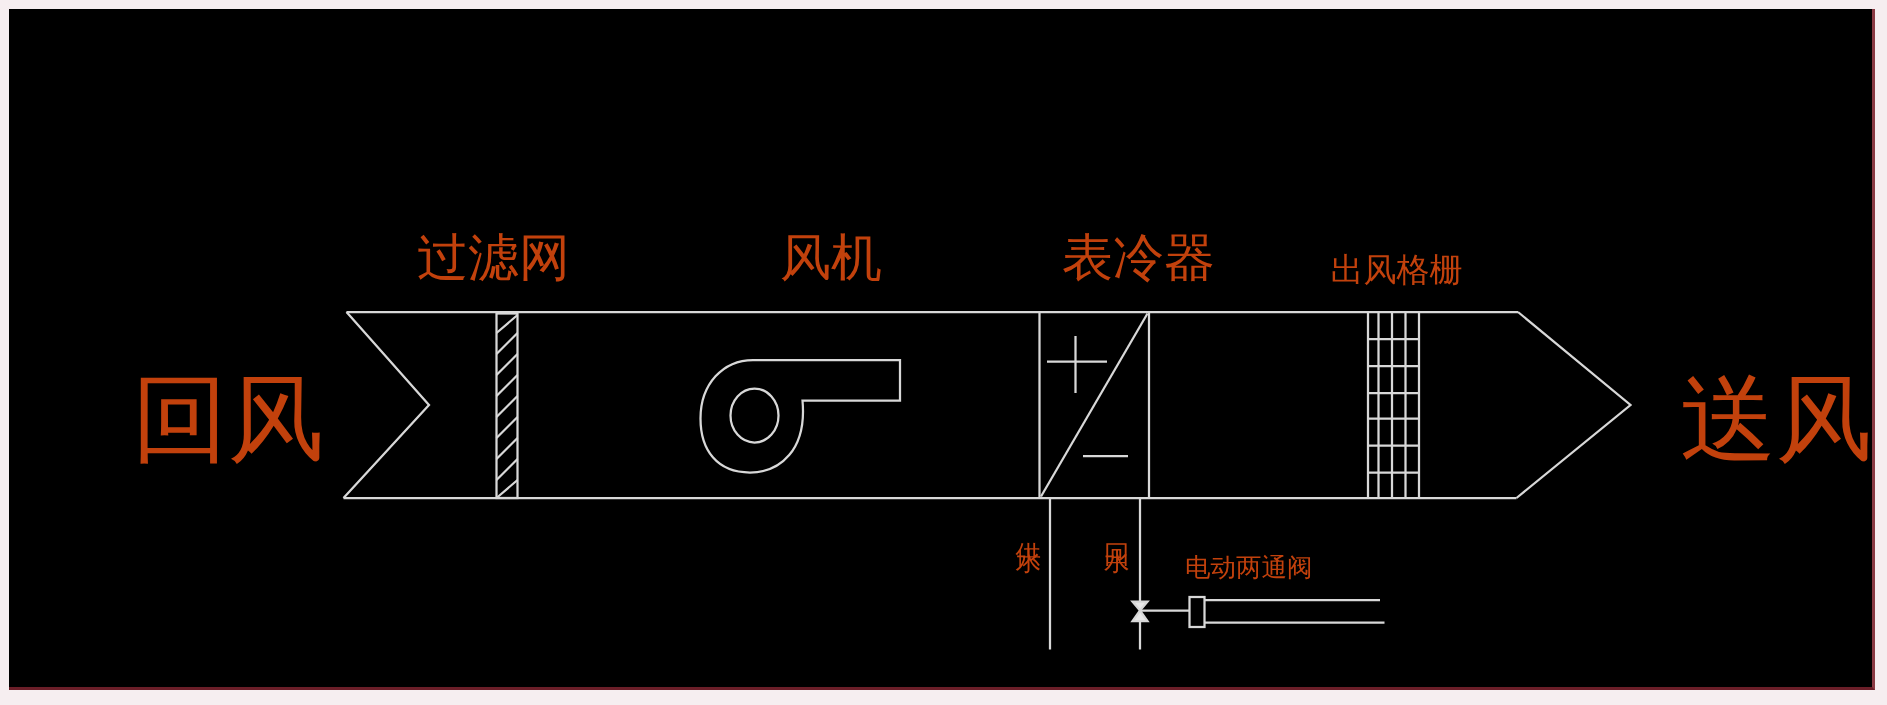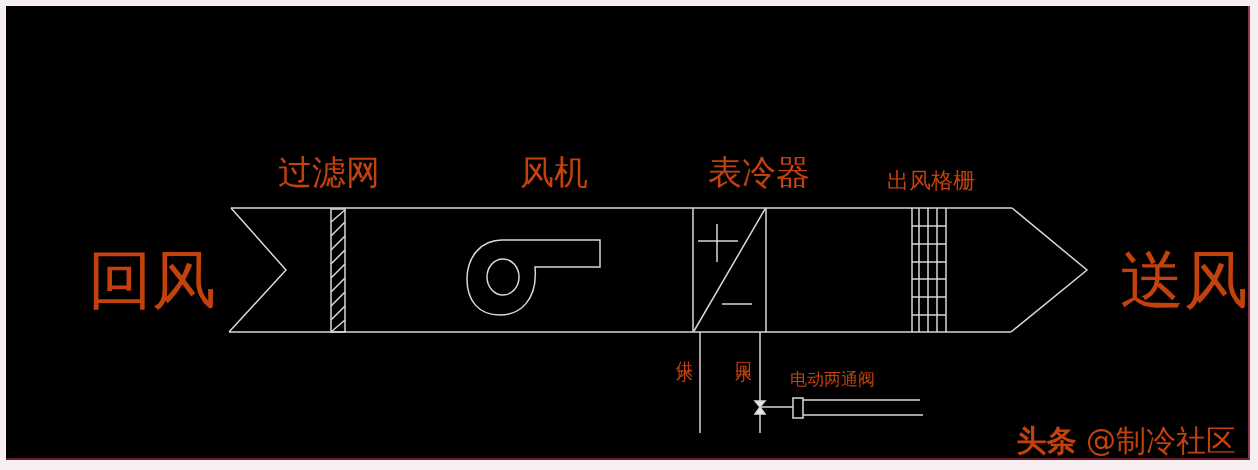--- a/index.html
+++ b/index.html
@@ -17,21 +17,21 @@
     box-sizing: border-box;
   }
   svg.diagram { position: absolute; left: 0; top: 0; }
   .lbl { position: absolute; color: #c2410c; white-space: nowrap; line-height: 1; }
   .big { font-size: 64px; }
   .mid { font-size: 34px; }
   .small { font-size: 22px; }
   .tiny { font-size: 17px; }
   .vert { writing-mode: vertical-rl; letter-spacing: 4px; font-size: 17px; }
   .watermark {
-    position: absolute; right: 22px; bottom: 14px; color: #c2410c;
+    position: absolute; right: 22px; bottom: 14px; color: #000000;
     font-size: 30px; line-height: 1; white-space: nowrap;
   }
   .watermark .brand { font-weight: bold; }
 </style>
 </head>
 <body>
 
 <div class="frame"></div>
 
 <svg class="diagram" width="1258" height="470" stroke="#d8d8d8" fill="none" stroke-width="1.5">

